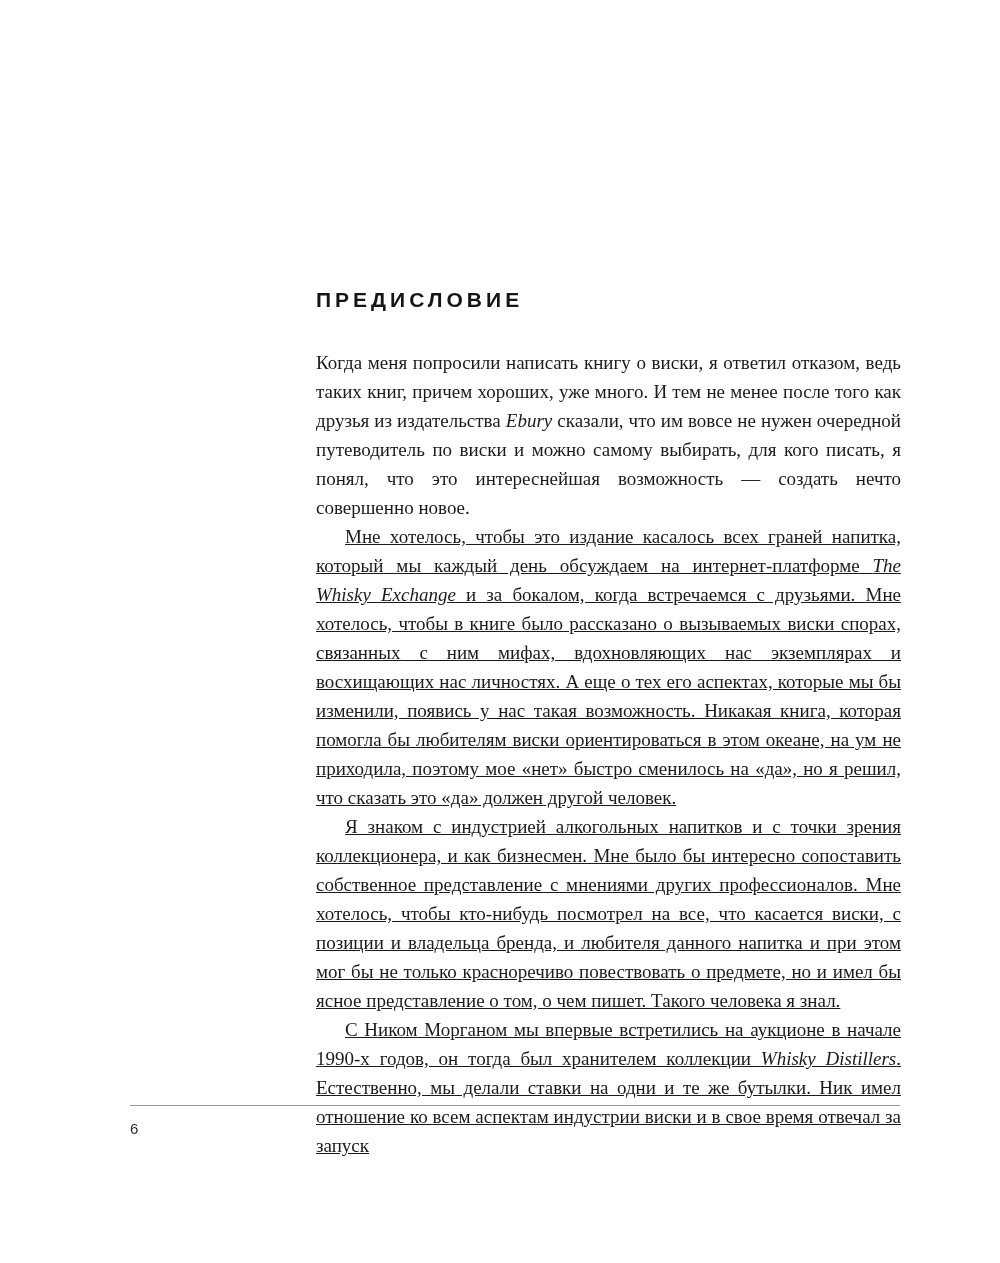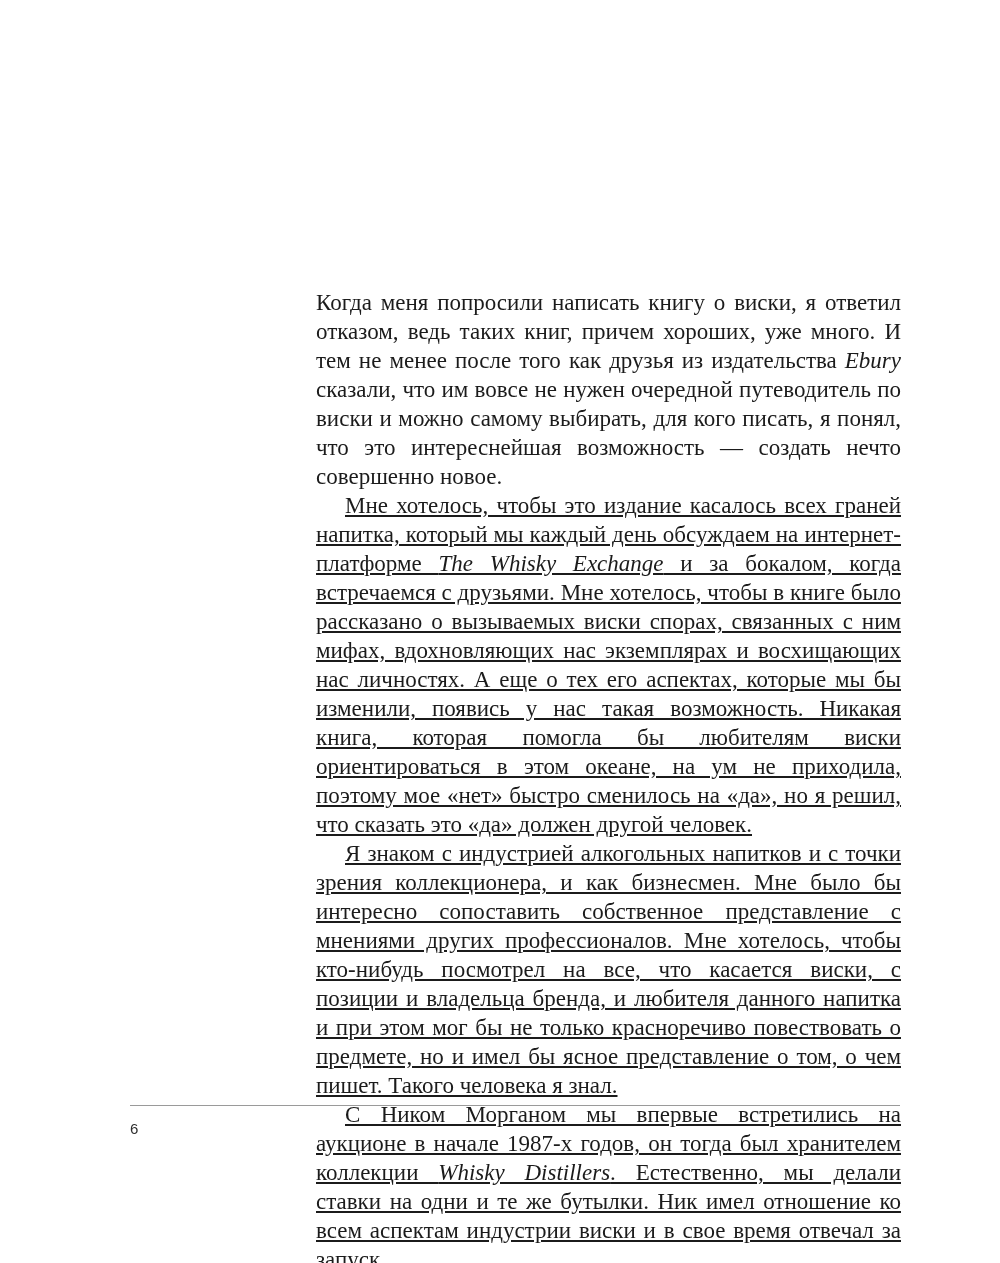--- a/index.html
+++ b/index.html
@@ -24,21 +24,21 @@
   h1.chapter-heading {
     margin: 0 0 36px 0;
     font-family: "Liberation Sans", "DejaVu Sans", sans-serif;
     font-size: 21px;
     font-weight: 700;
     letter-spacing: 4px;
     color: #151515;
   }
   .body-text p {
     margin: 0;
-    font-size: 23px;
+    font-size: 19px;
     line-height: 29px;
     text-align: justify;
     hyphens: auto;
     -webkit-hyphens: auto;
   }
   .body-text p.indent {
     text-indent: 29px;
     text-decoration: underline;
   }
   .body-text em {
@@ -77,24 +77,25 @@
     font-family: "Liberation Sans", "DejaVu Sans", sans-serif;
     font-size: 14px;
     letter-spacing: 2.6px;
     color: #3a3a3a;
   }
 </style>
 </head>
 <body>
 
 <main class="content">
+  <h1 class="chapter-heading">ПРЕДИСЛОВИЕ</h1>
   <div class="body-text" id="paragraphs">
       <p><span>Когда меня попросили написать книгу о виски, я ответил отказом, ведь таких книг, причем хороших, уже много. И тем не менее после того как друзья из издательства </span><em>Ebury</em><span> сказали, что им вовсе не нужен очередной путеводитель по виски и можно самому выбирать, для кого писать, я понял, что это интереснейшая возможность — создать нечто совершенно новое.</span></p>
       <p class="indent"><span>Мне хотелось, чтобы это издание касалось всех граней напитка, который мы каждый день обсуждаем на интернет-платформе </span><em>The Whisky Exchange</em><span> и за бокалом, когда встречаемся с друзьями. Мне хотелось, чтобы в книге было рассказано о вызываемых виски спорах, связанных с ним мифах, вдохновляющих нас экземплярах и восхищающих нас личностях. А еще о тех его аспектах, которые мы бы изменили, появись у нас такая возможность. Никакая книга, которая помогла бы любителям виски ориентироваться в этом океане, на ум не приходила, поэтому мое «нет» быстро сменилось на «да», но я решил, что сказать это «да» должен другой человек.</span></p>
       <p class="indent"><span>Я знаком с индустрией алкогольных напитков и с точки зрения коллекционера, и как бизнесмен. Мне было бы интересно сопоставить собственное представление с мнениями других профессионалов. Мне хотелось, чтобы кто-нибудь посмотрел на все, что касается виски, с позиции и владельца бренда, и любителя данного напитка и при этом мог бы не только красноречиво повествовать о предмете, но и имел бы ясное представление о том, о чем пишет. Такого человека я знал.</span></p>
-      <p class="indent"><span>С Ником Морганом мы впервые встретились на аукционе в начале 1987-х годов, он тогда был хранителем коллекции </span><em>Whisky Distillers</em><span>. Естественно, мы делали ставки на одни и те же бутылки. Ник имел отношение ко всем аспектам индустрии виски и в свое время отвечал за запуск</span></p>
+      <p class="indent"><span>С Ником Морганом мы впервые встретились на аукционе в начале 1990-х годов, он тогда был хранителем коллекции </span><em>Whisky Distillers</em><span>. Естественно, мы делали ставки на одни и те же бутылки. Ник имел отношение ко всем аспектам индустрии виски и в свое время отвечал за запуск</span></p>
     </div>
 </main>
 
 <footer class="page-footer">
   <hr class="footer-rule">
   <span class="page-number">6</span>
 </footer>
 
 </body></html>

